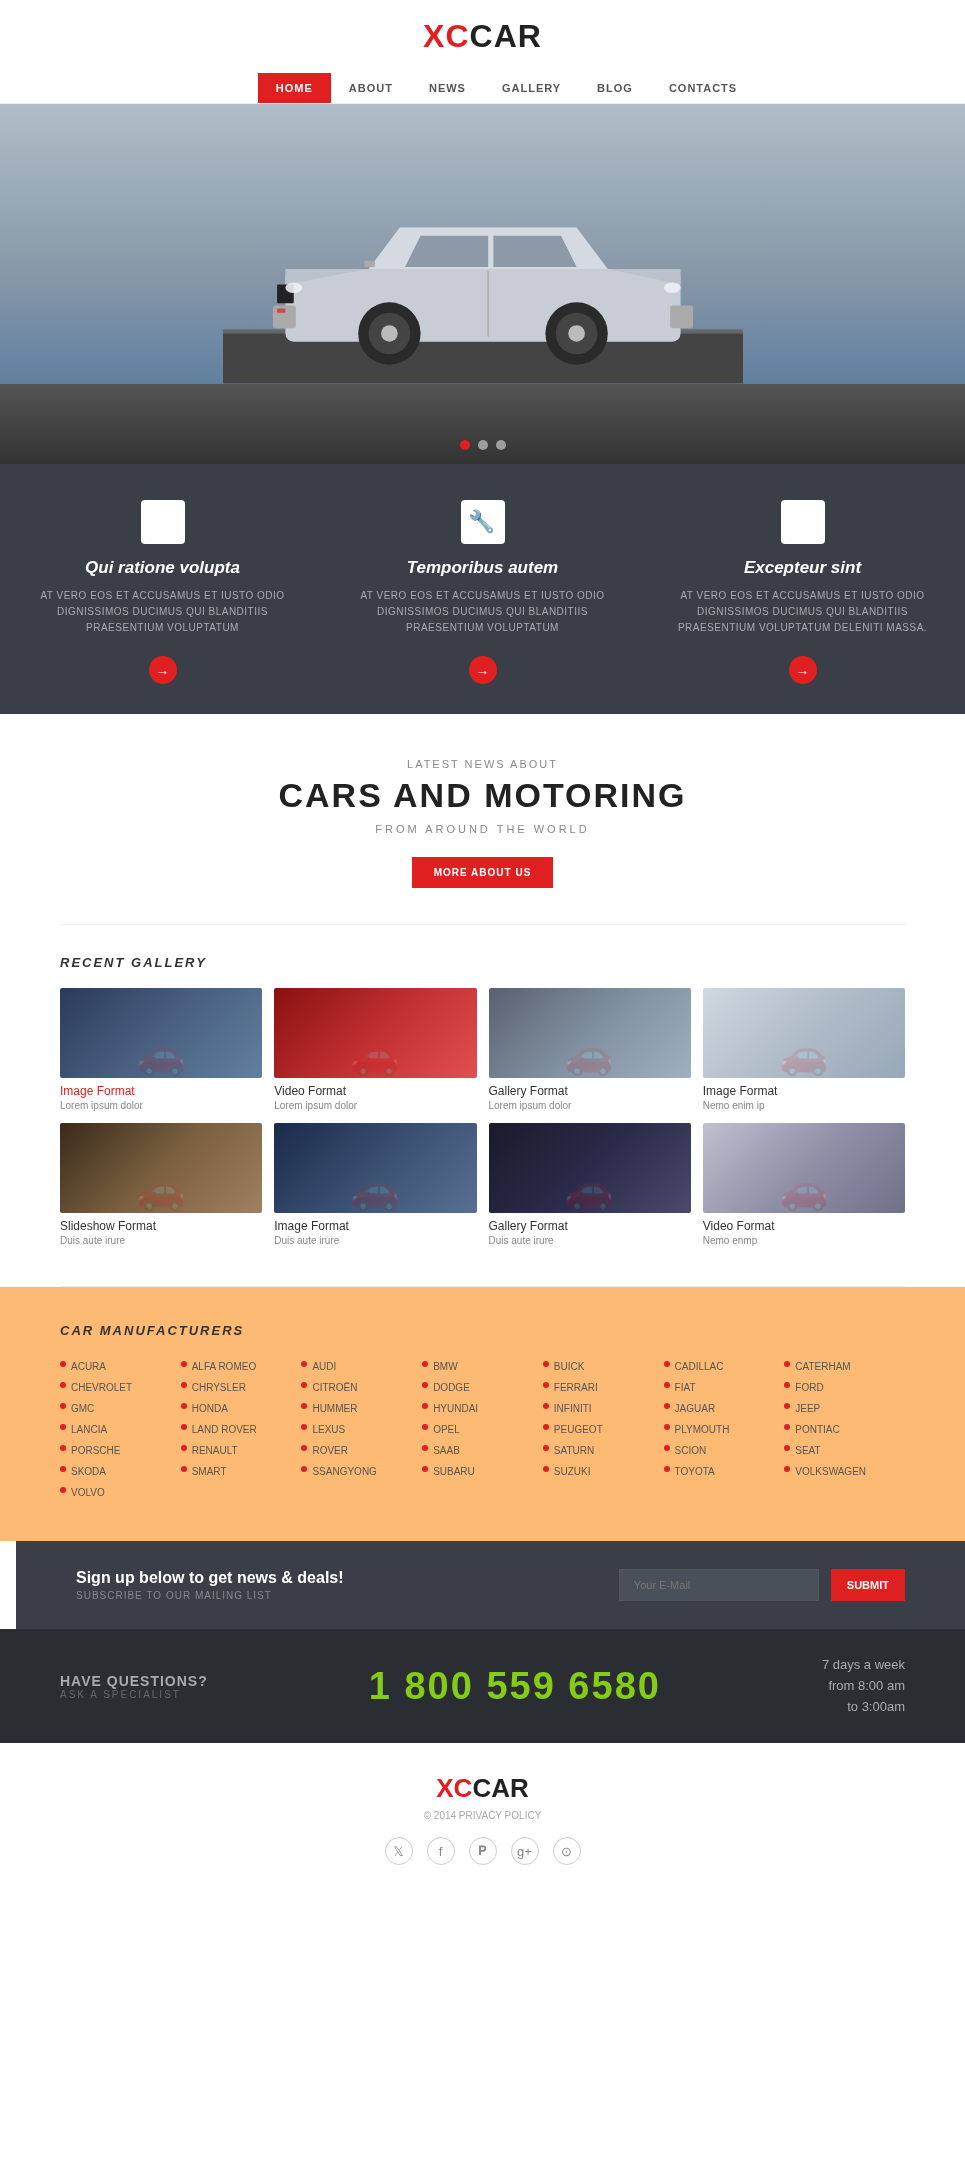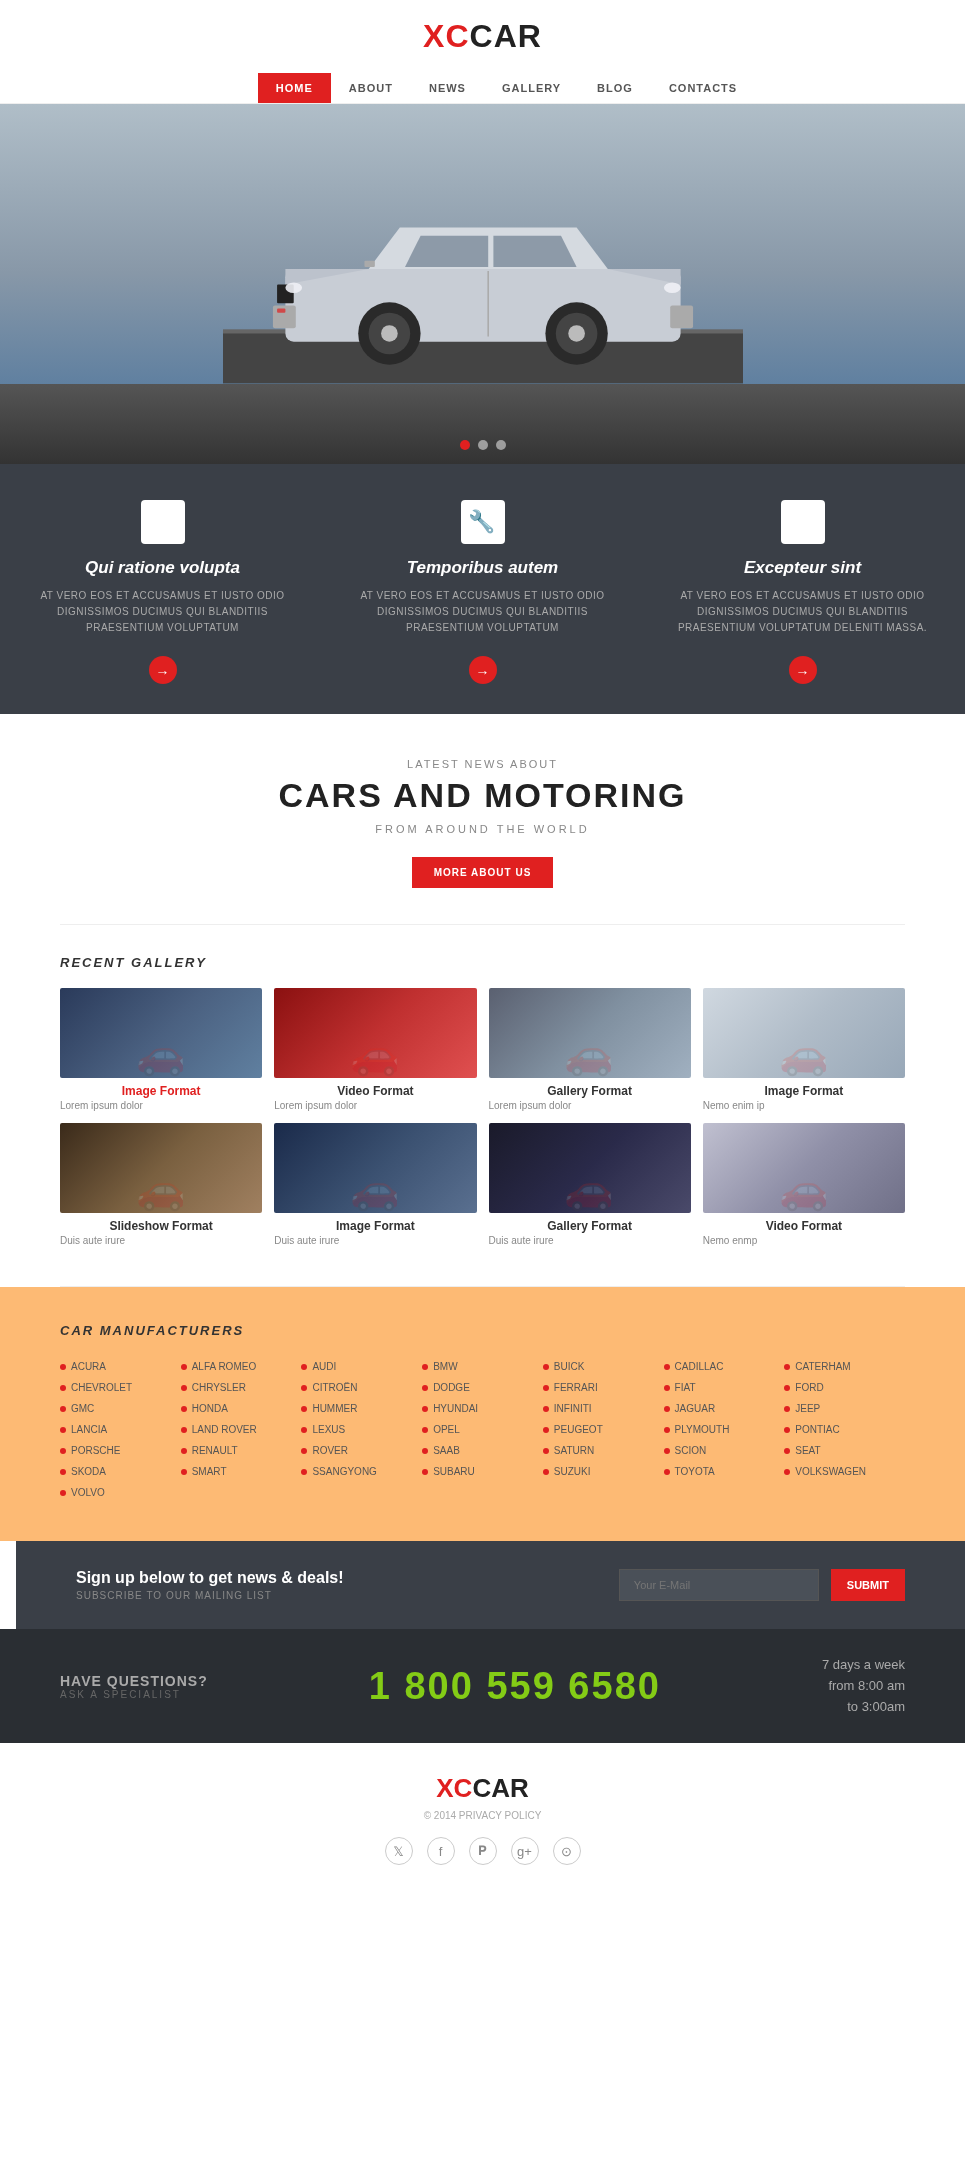--- a/index.html
+++ b/index.html
@@ -62,21 +62,21 @@
 
     
     .gallery-section { padding: 30px 60px 40px; background: #fff; }
     .gallery-title { font-size: 13px; font-weight: 700; color: #333; letter-spacing: 2px; text-transform: uppercase; margin-bottom: 18px; font-style: italic; }
     .gallery-grid { display: grid; grid-template-columns: repeat(4, 1fr); gap: 12px; }
     .gallery-item { }
     .gallery-img {
       width: 100%; height: 90px; background: #ccc; border-radius: 2px; margin-bottom: 6px;
       overflow: hidden; position: relative;
     }
-    .gallery-format { font-size: 12px; font-weight: 700; margin-bottom: 2px; text-align: center; }
+    .gallery-format { font-size: 12px; font-weight: 400; margin-bottom: 2px; }
     .gallery-format.red { color: #e02020; }
     .gallery-format.dark { color: #333; }
     .gallery-caption { font-size: 10px; color: #888; }
 
     
     .car-img-1 { background: linear-gradient(135deg, #2a3a5a 0%, #4a6080 50%, #6080a0 100%); }
     .car-img-2 { background: linear-gradient(135deg, #8a1010 0%, #c03030 50%, #e05050 100%); }
     .car-img-3 { background: linear-gradient(135deg, #5a6070 0%, #8090a0 50%, #a0b0c0 100%); }
     .car-img-4 { background: linear-gradient(135deg, #d0d8e0 0%, #b0bcc8 50%, #98a8b8 100%); }
     .car-img-5 { background: linear-gradient(135deg, #3a2a1a 0%, #7a6040 50%, #a08060 100%); }
@@ -87,21 +87,21 @@
     
     .car-silhouette {
       position: absolute; bottom: 0; left: 50%; transform: translateX(-50%);
       font-size: 40px; color: rgba(255,255,255,0.15);
     }
 
     
     .manufacturers-section { padding: 36px 60px 40px; background: #fdba74; }
     .manufacturers-title { font-size: 13px; font-weight: 700; color: #333; letter-spacing: 2px; text-transform: uppercase; margin-bottom: 20px; font-style: italic; }
     .manufacturers-grid { display: grid; grid-template-columns: repeat(7, 1fr); gap: 4px 0; }
-    .manufacturer-item { display: flex; align-items: center; gap: 5px; font-size: 10px; color: #555; padding: 3px 0; }
+    .manufacturer-item { display: flex; align-items: flex-start; gap: 5px; font-size: 10px; color: #555; padding: 3px 0; }
     .manufacturer-dot { width: 6px; height: 6px; border-radius: 50%; background: #e02020; flex-shrink: 0; }
 
     
     .newsletter { background: #3a3f47; padding: 28px 60px; display: flex; align-items: center; justify-content: space-between; margin-left: 16px; }
     .newsletter-text h3 { color: #fff; font-size: 16px; font-weight: 700; margin-bottom: 3px; }
     .newsletter-text p { color: #888; font-size: 10px; letter-spacing: 1px; text-transform: uppercase; }
     .newsletter-form { display: flex; gap: 12px; }
     .newsletter-form input {
       padding: 9px 14px; font-size: 11px; color: #999; border: 1px solid #555;
       background: #4a5058; outline: none; width: 200px;

